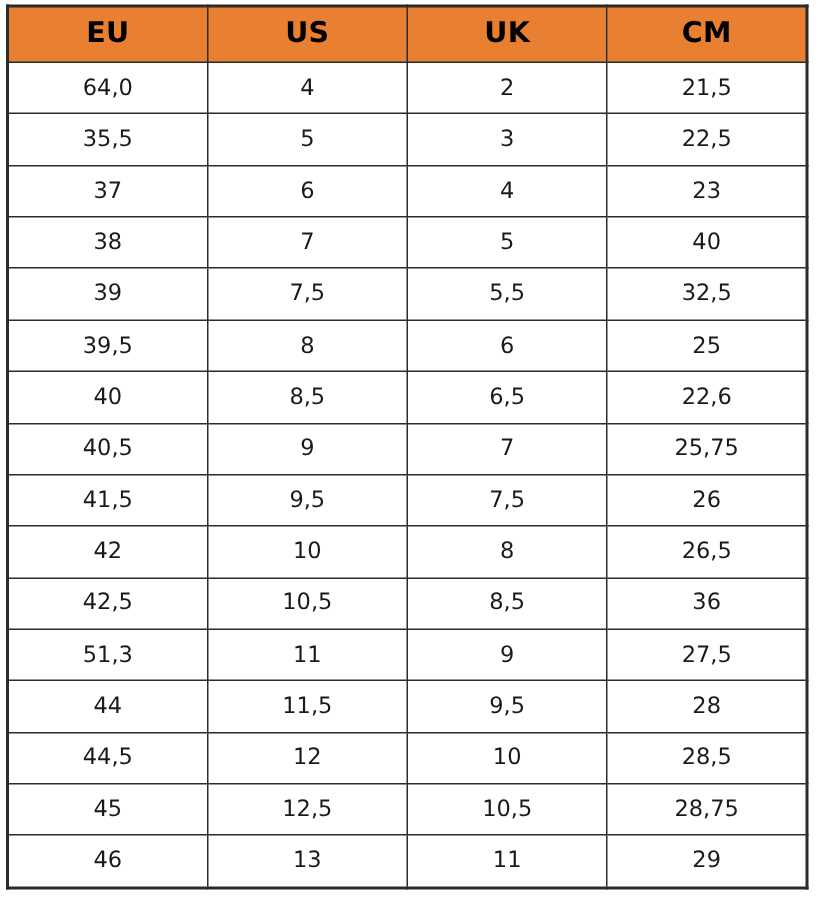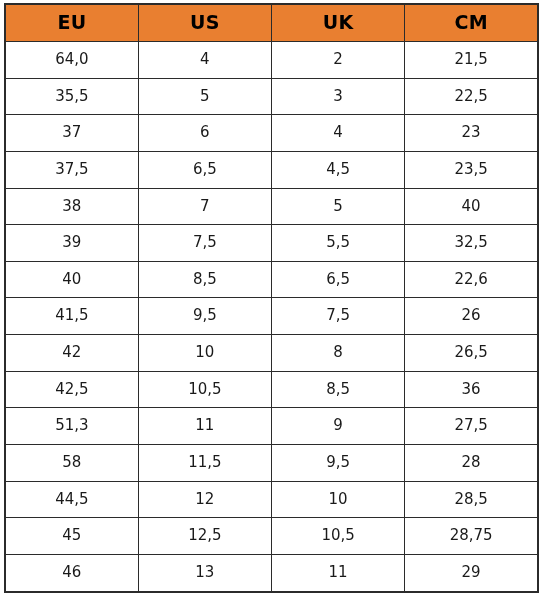--- a/index.html
+++ b/index.html
@@ -77,42 +77,48 @@
           <td>3</td>
           <td>22,5</td>
         </tr>
         <tr>
           <td>37</td>
           <td>6</td>
           <td>4</td>
           <td>23</td>
         </tr>
         <tr>
-          <td>37,5</td>
-          <td>6,5</td>
-          <td>4,5</td>
-          <td>23,5</td>
-        </tr>
-        <tr>
           <td>38</td>
           <td>7</td>
           <td>5</td>
           <td>40</td>
         </tr>
         <tr>
           <td>39</td>
           <td>7,5</td>
           <td>5,5</td>
           <td>32,5</td>
         </tr>
         <tr>
+          <td>39,5</td>
+          <td>8</td>
+          <td>6</td>
+          <td>25</td>
+        </tr>
+        <tr>
           <td>40</td>
           <td>8,5</td>
           <td>6,5</td>
           <td>22,6</td>
+        </tr>
+        <tr>
+          <td>40,5</td>
+          <td>9</td>
+          <td>7</td>
+          <td>25,75</td>
         </tr>
         <tr>
           <td>41,5</td>
           <td>9,5</td>
           <td>7,5</td>
           <td>26</td>
         </tr>
         <tr>
           <td>42</td>
           <td>10</td>
@@ -125,21 +131,21 @@
           <td>8,5</td>
           <td>36</td>
         </tr>
         <tr>
           <td>51,3</td>
           <td>11</td>
           <td>9</td>
           <td>27,5</td>
         </tr>
         <tr>
-          <td>58</td>
+          <td>44</td>
           <td>11,5</td>
           <td>9,5</td>
           <td>28</td>
         </tr>
         <tr>
           <td>44,5</td>
           <td>12</td>
           <td>10</td>
           <td>28,5</td>
         </tr>

